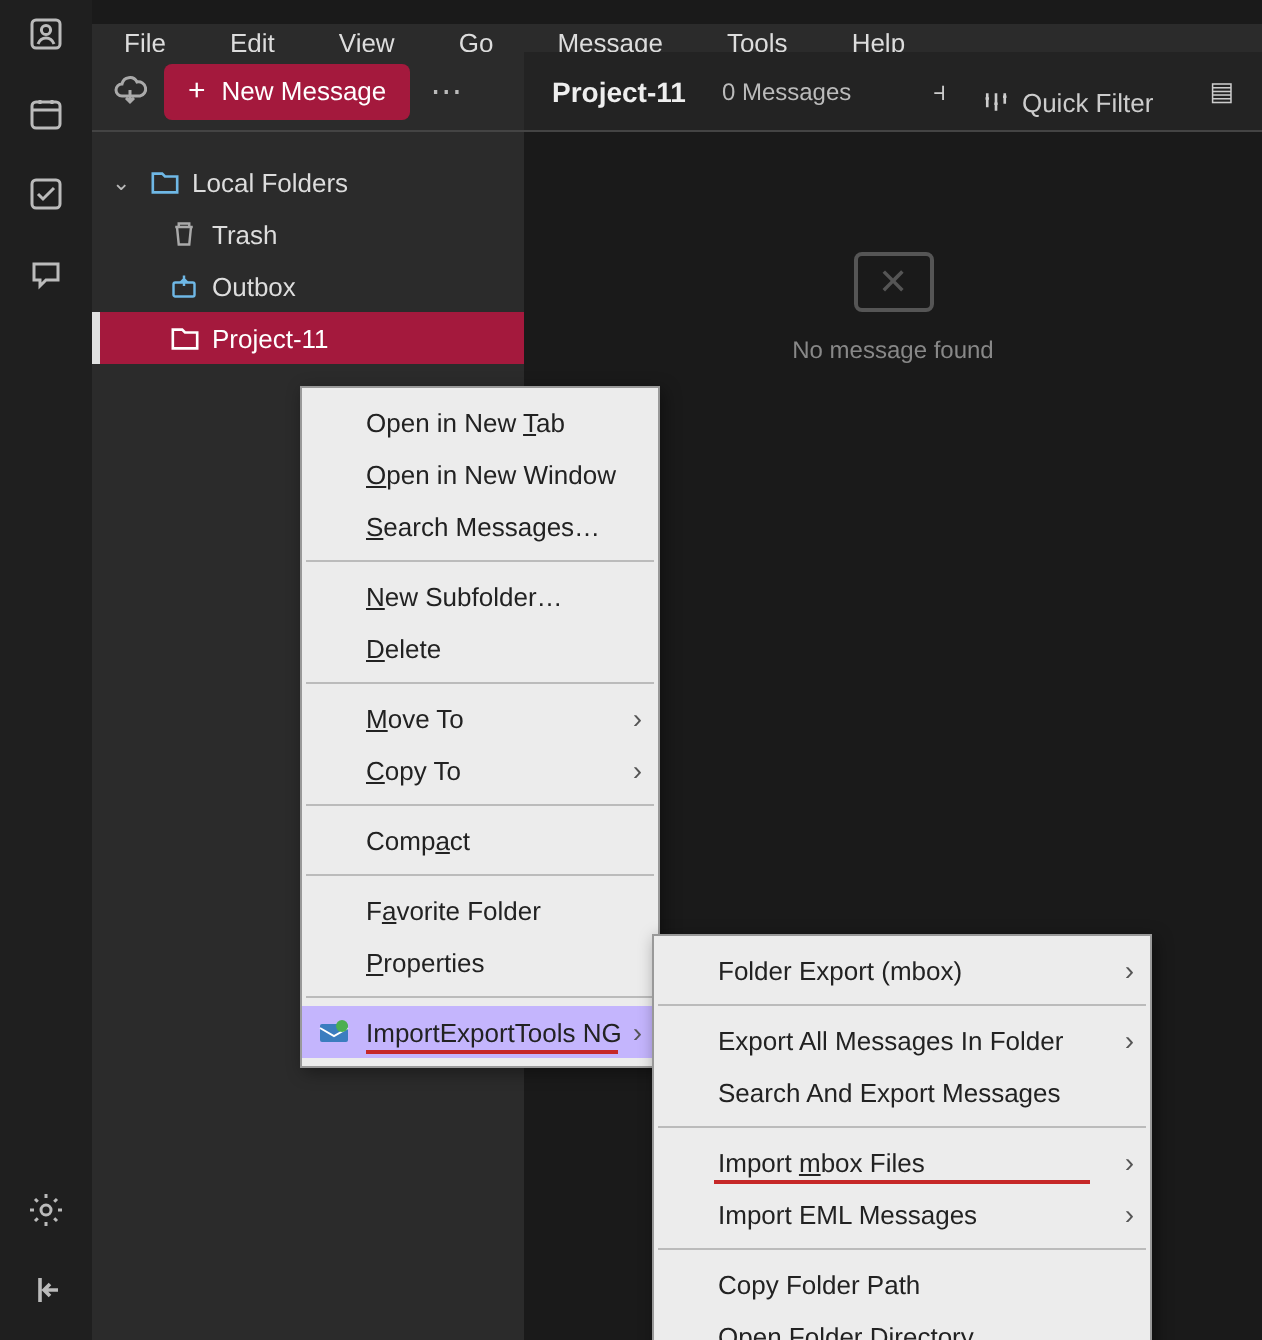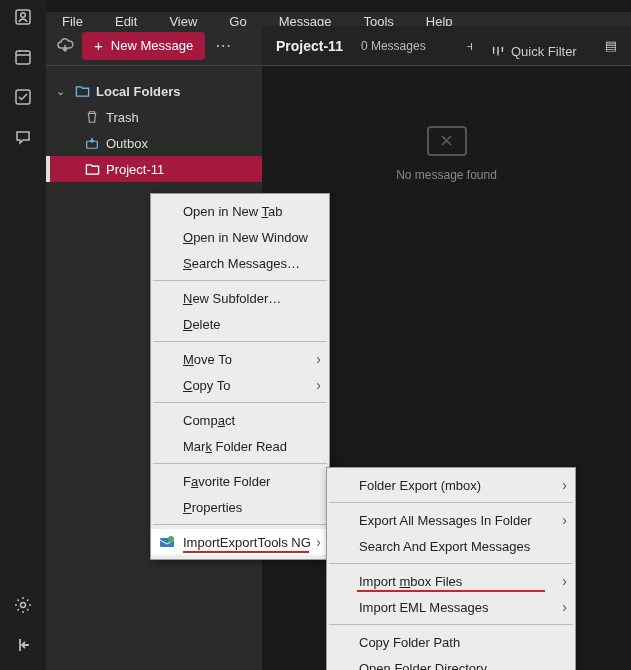--- a/index.html
+++ b/index.html
@@ -25,21 +25,21 @@
 .mainhead { position:absolute; left:262px; top:26px; right:0; height:40px; background:#232323; display:flex; align-items:center; padding:0 14px; gap:18px; border-bottom:1px solid #444; }
 .mainhead .title { font-weight:bold; color:#eee; font-size:14px; }
 .mainhead .count { color:#bbb; font-size:12px; }
 .mainhead .spacer { flex:1; }
 .mainhead .filter { display:flex; align-items:center; gap:6px; color:#ccc;margin-top:11px; }
 .mainarea { position:absolute; left:262px; top:66px; right:0; bottom:0; background:#1a1a1a; display:flex; flex-direction:column; align-items:center; padding-top:60px; }
 .noicon { width:40px; height:30px; border:2px solid #555; border-radius:4px; display:flex; align-items:center; justify-content:center; color:#555; font-size:18px; margin-bottom:12px; }
 .nomsg { color:#888; font-size:12px; }
 .ctxmenu { position:absolute; background:#ececec; color:#222; border:1px solid #999; box-shadow:2px 2px 8px rgba(0,0,0,.4); font-size:13px; padding:4px 0; }
 .ctxmenu .it { height:26px; display:flex; align-items:center; padding:0 20px 0 32px; position:relative; white-space:nowrap; }
-.ctxmenu .it.hl { background:#ffffff; }
+.ctxmenu .it.hl { background:#c4b5fd; }
 .ctxmenu .sep { height:1px; background:#bbb; margin:4px 2px; }
 .ctxmenu .arrow { position:absolute; right:8px; color:#555; font-size:14px; }
 .ctxmenu .iicon { position:absolute; left:8px; width:16px; height:16px; }
 .ctxmenu .ul-red::after { content:""; position:absolute; left:32px; right:20px; bottom:2px; height:2px; background:#c62828; }
 .sub .it.ul-red::after { left:30px; right:30px; }
 .ctxmenu.main { left:150px; top:193px; width:180px; }
 .ctxmenu.sub { left:326px; top:467px; width:250px; }
 svg { display:block; }
 </style>
 </head>
@@ -109,21 +109,21 @@
 </div>
 
 <div class="sidebar">
   <div class="tree-row">
     <span class="chev">⌄</span>
     <span class="ticon">
         <svg width="15" height="15" viewBox="0 0 16 16" fill="none" stroke="currentColor" stroke-width="1.4">
           <path d="M1.5 3h5l1.5 1.5h6.5v8.5h-13z"></path>
         </svg>
       </span>
-    <span style="font-weight:700;">Local Folders</span>
+    <span style="font-weight:400;">Local Folders</span>
   </div>
   <div class="tree-row l2">
     <span class="ticon" style="color:#aaa">
         <svg width="14" height="14" viewBox="0 0 16 16" fill="none" stroke="currentColor" stroke-width="1.4">
           <path d="M3 4h10M5 4V2h6v2M4 4l1 10h6l1-10"></path>
         </svg>
       </span>
     <span>Trash</span>
   </div>
   <div class="tree-row l2">
@@ -187,23 +187,20 @@
       <span class="arrow">›</span>
     </div>
   <div class="it">
       <span><u>C</u>opy To</span>
       <span class="arrow">›</span>
     </div>
   <div class="sep"></div>
   <div class="it">
       <span>Comp<u>a</u>ct</span>
     </div>
-  <div class="it">
-      <span>Mar<u>k</u> Folder Read</span>
-    </div>
   <div class="sep"></div>
   <div class="it">
       <span>F<u>a</u>vorite Folder</span>
     </div>
   <div class="it">
       <span><u>P</u>roperties</span>
     </div>
   <div class="sep"></div>
   <div class="it hl ul-red">
     <span class="iicon">

